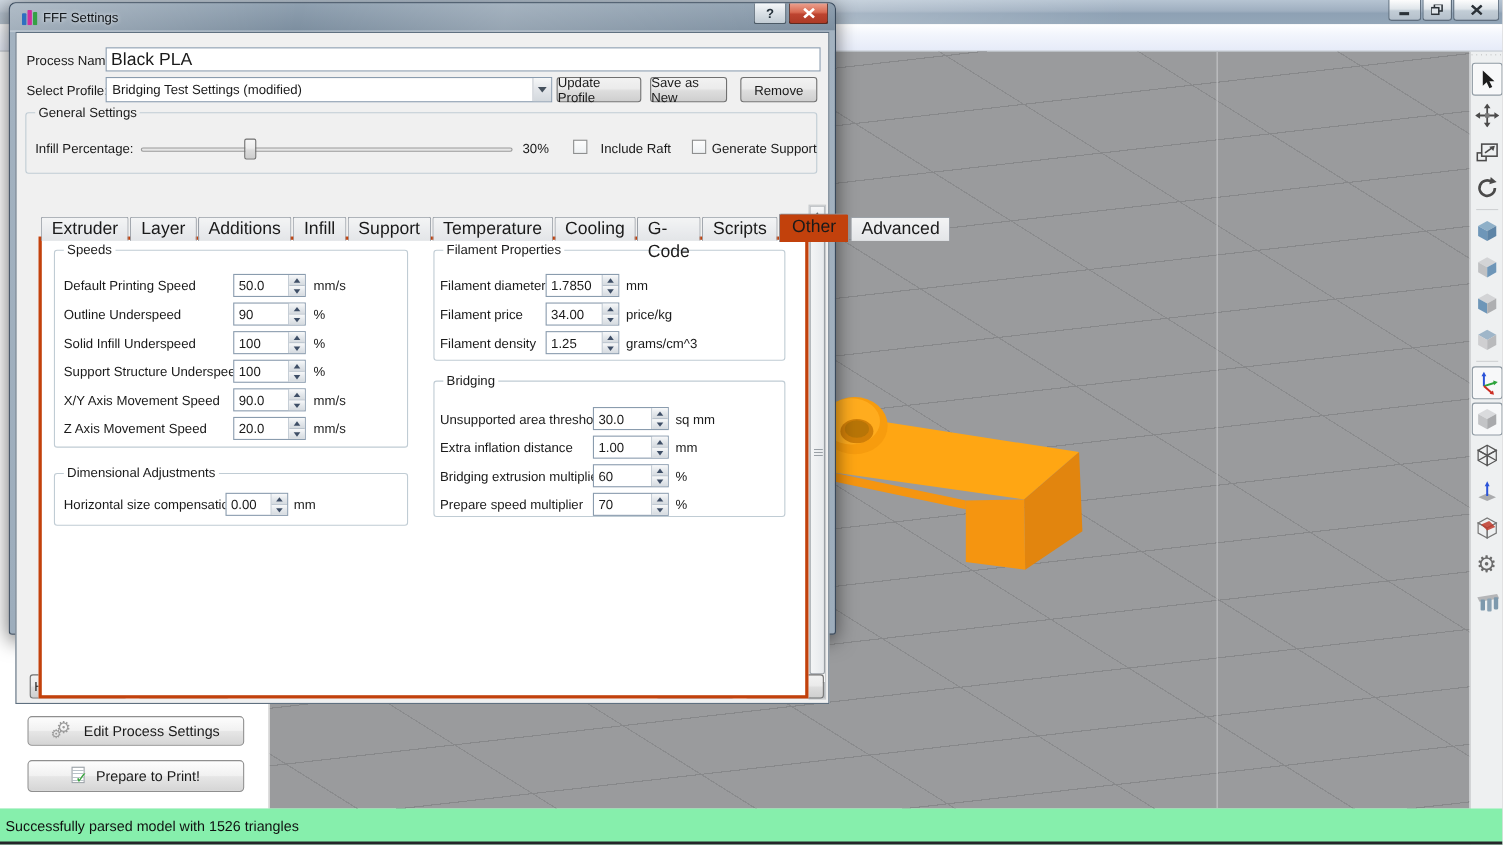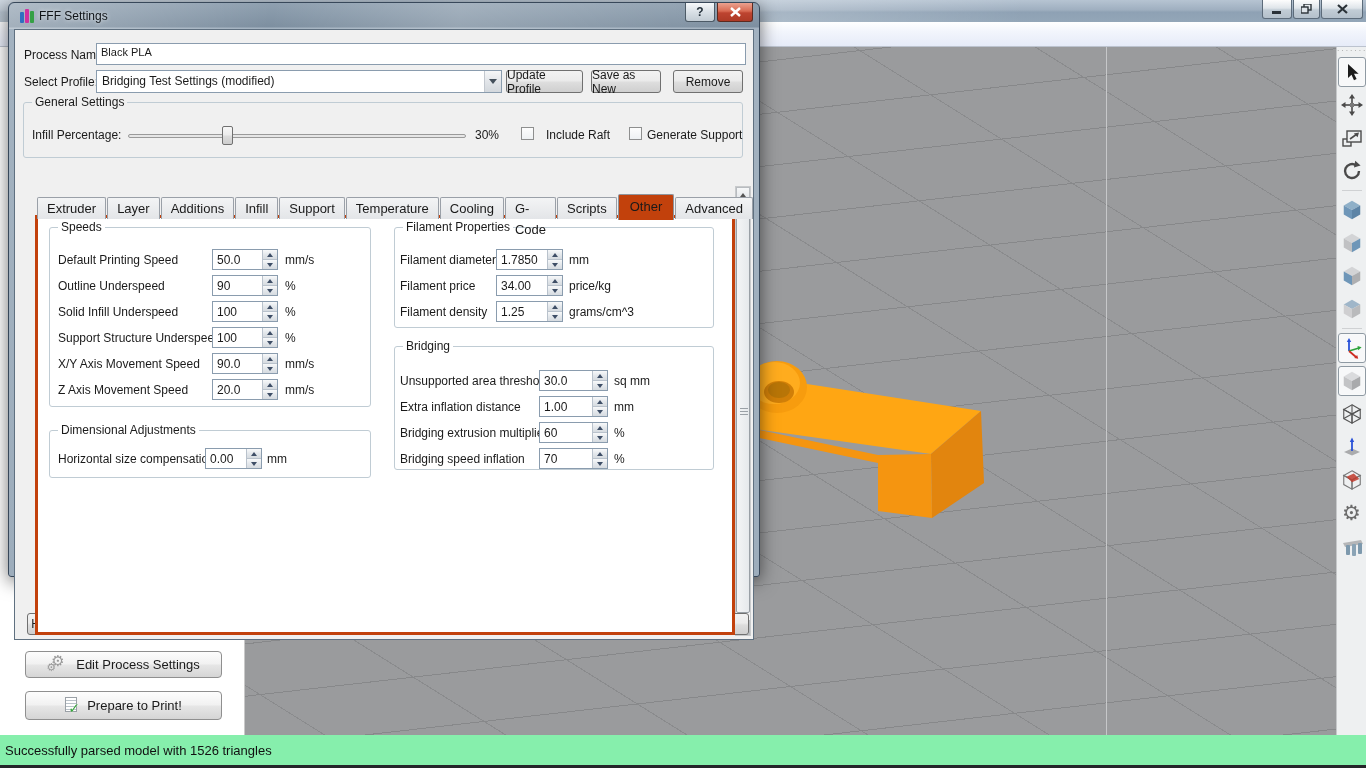--- a/index.html
+++ b/index.html
@@ -63,21 +63,21 @@
     background:linear-gradient(100deg,rgba(255,255,255,.3),rgba(255,255,255,0) 35%,rgba(255,255,255,.2) 60%,rgba(255,255,255,0)); }
   .dlg-title { position:absolute; left:30px; top:6px; font-size:12px; color:#101418; text-shadow:0 0 4px rgba(255,255,255,.9); }
   .dlg-ic { position:absolute; left:11px; top:6px; }
   .dlg-btn { position:absolute; top:0; height:19px; border:1px solid #4c5a66; border-top:none; border-radius:0 0 3px 3px;
     display:flex; align-items:center; justify-content:center; z-index:4; }
   .dlg-help { left:676px; width:30px; background:linear-gradient(180deg,#f6f8fa,#d9e0e6 50%,#c2ccd4); color:#24303a; font-weight:bold; font-size:12px; }
   .dlg-close { left:708px; width:36px; border-color:#5c2a20; background:linear-gradient(180deg,#eba18f,#d86a52 45%,#bd4430 55%,#ad3a26); }
   .dlg-client { position:absolute; left:5px; top:26px; width:740px; height:611px; background:#f0f0f0; border:1px solid #5f7080; }
 
   .lbl { position:absolute; white-space:nowrap; }
-  .tfield { position:absolute; background:#fff; border:1px solid #8a9cae; padding:2px 4px; font-size:11px; white-space:nowrap; overflow:hidden; }
+  .tfield { position:absolute; background:#fff; border:1px solid #8a9cae; padding:2px 4px; font-size:16px; white-space:nowrap; overflow:hidden; }
   .combo { position:absolute; background:#fff; border:1px solid #8a9cae; font-size:12px; }
   .combo .cval { position:absolute; left:5px; top:3px; white-space:nowrap; }
   .combo .carr { position:absolute; right:0; top:0; bottom:0; width:17px; border-left:1px solid #c3c8cf;
     background:linear-gradient(180deg,#f6f7f8,#e2e5e9 50%,#d3d8dd); display:flex; align-items:center; justify-content:center; }
   .tri-down { width:0; height:0; border-left:4px solid transparent; border-right:4px solid transparent; border-top:5px solid #44505c; }
   .btn7 { position:absolute; border:1px solid #707070; border-radius:3px; font-size:12px;
     background:linear-gradient(180deg,#f2f2f2,#ebebeb 45%,#dddddd 55%,#cfcfcf);
     display:flex; align-items:center; justify-content:center; }
   .btn7.default { border:1px solid #3c7fb1; box-shadow:inset 0 0 0 1px #cfe8f6; }
 
@@ -85,21 +85,21 @@
   .groupbox > .legend { position:absolute; top:-8px; left:8px; padding:0 3px; font-size:12px; white-space:nowrap; }
   .on-gray > .legend { background:#f0f0f0; }
   .on-white > .legend { background:#fff; }
 
   .slider-track { position:absolute; height:4px; background:#e6e6e6; border:1px solid #9a9a9a; border-radius:2px; }
   .slider-handle { position:absolute; width:11px; height:19px; border:1px solid #707070; border-radius:2px;
     background:linear-gradient(180deg,#f7f7f7,#ececec 45%,#dcdcdc 55%,#cdcdcd); }
   .cb { position:absolute; width:13px; height:13px; background:linear-gradient(180deg,#fdfdfd,#eef1f3); border:1px solid #8e8f8f; }
 
   .tabs { position:absolute; left:22px; top:163px; display:flex; align-items:flex-end; z-index:3; }
-  .tab { height:22px; padding:0 9px; line-height:21px; font-size:13px; background:linear-gradient(180deg,#f3f4f5,#e3e5e8);
+  .tab { height:22px; padding:0 9px; line-height:21px; font-size:16px; background:linear-gradient(180deg,#f3f4f5,#e3e5e8);
     border:1px solid #9aa0a8; border-bottom:none; border-radius:2px 2px 0 0; margin-right:1px; }
   .tab.active { height:26px; line-height:24px; padding:0 11px; background:#c2410c; position:relative; top:1px; border-color:#8f959d; }
   .tabpane { position:absolute; left:20px; top:185px; width:700px; height:420px; background:#fff; border:3px solid #c2410c; z-index:2; }
 
   .row { position:absolute; left:0; right:0; height:22px; }
   .row .rlbl { position:absolute; left:var(--lblx); top:4px; white-space:nowrap; }
   .row .unit { position:absolute; left:var(--unitx); top:4px; white-space:nowrap; }
   .spin { position:absolute; left:var(--spinx); width:var(--spinw); top:0; height:21px; background:#fff; border:1px solid #8a9cae; }
   .spin .sval { position:absolute; left:4px; top:3px; }
   .spin .sbtns { position:absolute; right:0; top:0; bottom:0; width:15px; display:flex; flex-direction:column; border-left:1px solid #b9c2cc; }
@@ -575,21 +575,21 @@
                     <i class="tri-u"></i>
                   </span>
                   <span class="sb">
                     <i class="tri-d"></i>
                   </span>
                 </span>
               </span>
             <span class="unit">%</span>
           </div>
           <div class="row" style="top:101px;">
-            <span class="rlbl">Bridging speed inflation</span>
+            <span class="rlbl">Prepare speed multiplier</span>
             <span class="spin">
                 <span class="sval">70</span>
                 <span class="sbtns">
                   <span class="sb">
                     <i class="tri-u"></i>
                   </span>
                   <span class="sb">
                     <i class="tri-d"></i>
                   </span>
                 </span>

